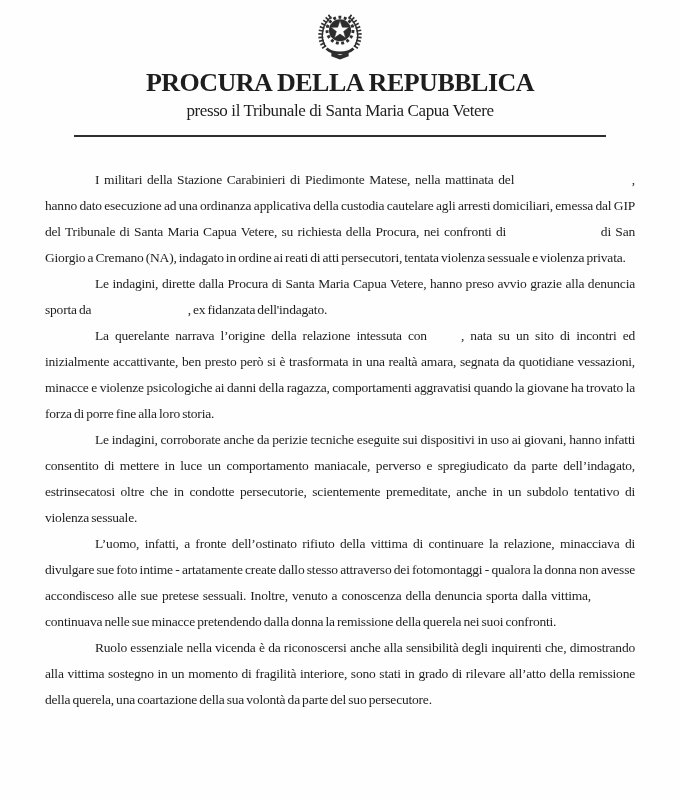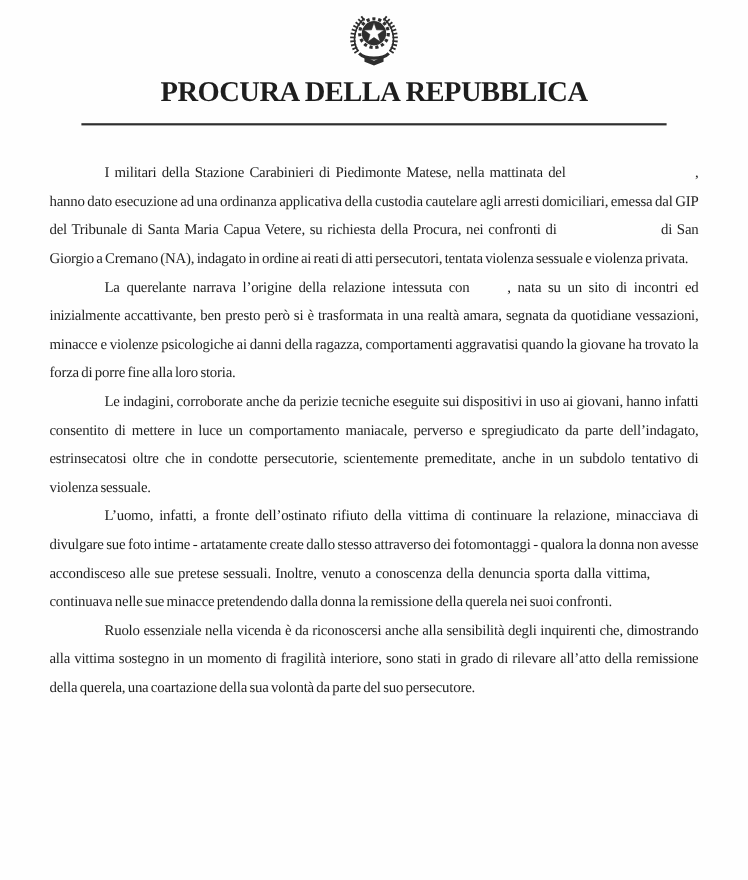--- a/index.html
+++ b/index.html
@@ -86,25 +86,27 @@
       <circle cx="32" cy="21" r="13.5" fill="none" stroke="#2e2e2e" stroke-width="3" stroke-dasharray="3 2.6"></circle>
       <circle cx="32" cy="21" r="11.5" fill="#2e2e2e"></circle>
 
       <polygon points="32,11 34.4,17.8 41.5,17.9 35.8,22.2 37.9,29.1 32,25 26.1,29.1 28.2,22.2 22.5,17.9 29.6,17.8" fill="#fdfdfd" stroke="#2e2e2e" stroke-width="0.6"></polygon>
 
       <path d="M18,40 C24,46 40,46 46,40" fill="none" stroke="#2e2e2e" stroke-width="3"></path>
       <path d="M23,43 L32,47 L41,43 L41,48 L32,51.5 L23,48 Z" fill="#2e2e2e"></path>
     </svg>
 
     <div class="office-title">PROCURA DELLA REPUBBLICA</div>
+    <div class="office-subtitle">presso il Tribunale di Santa Maria Capua Vetere</div>
     <hr class="rule">
   </div>
 
 
   <div class="body-text">
       <p class="para">I militari della Stazione Carabinieri di Piedimonte Matese, nella mattinata del <span class="redacted-gap" style="width: 108px;"></span> , hanno dato esecuzione ad una ordinanza applicativa della custodia cautelare agli arresti domiciliari, emessa dal GIP del Tribunale di Santa Maria Capua Vetere, su richiesta della Procura, nei confronti di <span class="redacted-gap" style="width: 86px;"></span> di San Giorgio a Cremano (NA), indagato in ordine ai reati di atti persecutori, tentata violenza sessuale e violenza privata.</p>
+      <p class="para">Le indagini, dirette dalla Procura di Santa Maria Capua Vetere, hanno preso avvio grazie alla denuncia sporta da <span class="redacted-gap" style="width: 92px;"></span> , ex fidanzata dell'indagato.</p>
       <p class="para">La querelante narrava l’origine della relazione intessuta con <span class="redacted-gap" style="width: 22px;"></span> , nata su un sito di incontri ed inizialmente accattivante, ben presto però si è trasformata in una realtà amara, segnata da quotidiane vessazioni, minacce e violenze psicologiche ai danni della ragazza, comportamenti aggravatisi quando la giovane ha trovato la forza di porre fine alla loro storia.</p>
       <p class="para">Le indagini, corroborate anche da perizie tecniche eseguite sui dispositivi in uso ai giovani, hanno infatti consentito di mettere in luce un comportamento maniacale, perverso e spregiudicato da parte dell’indagato, estrinsecatosi oltre che in condotte persecutorie, scientemente premeditate, anche in un subdolo tentativo di violenza sessuale.</p>
       <p class="para">L’uomo, infatti, a fronte dell’ostinato rifiuto della vittima di continuare la relazione, minacciava di divulgare sue foto intime - artatamente create dallo stesso attraverso dei fotomontaggi - qualora la donna non avesse accondisceso alle sue pretese sessuali. Inoltre, venuto a conoscenza della denuncia sporta dalla vittima, <span class="redacted-gap" style="width: 40px;"></span> continuava nelle sue minacce pretendendo dalla donna la remissione della querela nei suoi confronti.</p>
       <p class="para">Ruolo essenziale nella vicenda è da riconoscersi anche alla sensibilità degli inquirenti che, dimostrando alla vittima sostegno in un momento di fragilità interiore, sono stati in grado di rilevare all’atto della remissione della querela, una coartazione della sua volontà da parte del suo persecutore.</p>
     </div>
 
 </div>
 
 </body></html>

